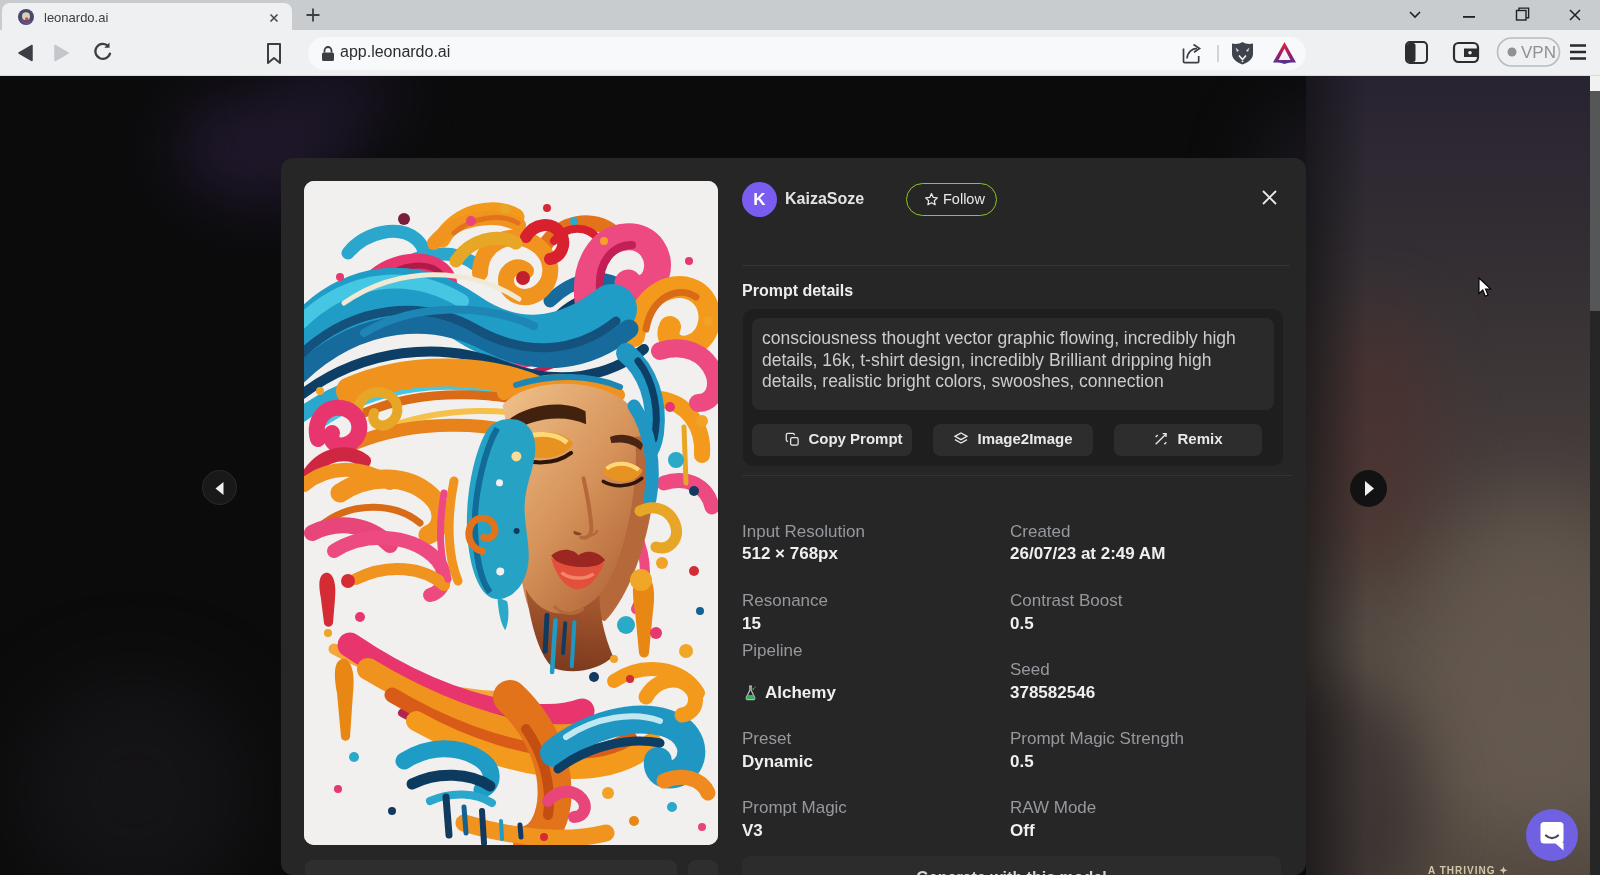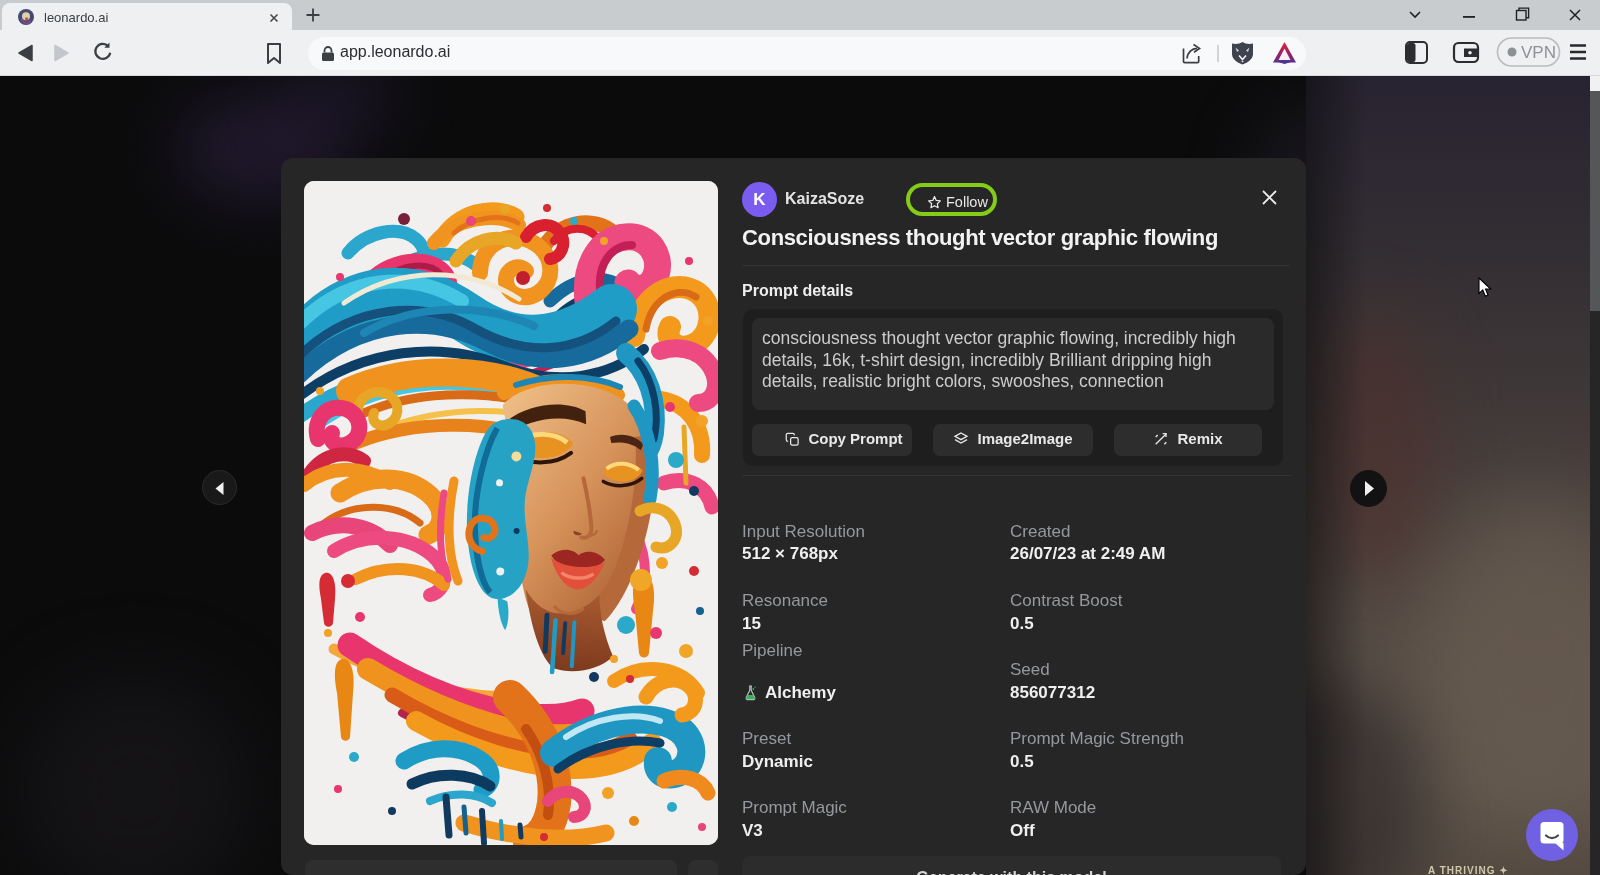--- a/index.html
+++ b/index.html
@@ -21,21 +21,21 @@
 
 #rightblur { position:absolute; left:1306px; top:0; width:286px; height:799px; overflow:hidden; }
 
 #modal { position:absolute; left:281px; top:82px; width:1025px; height:717px; background:#262627; border-radius:12px; }
 #card { position:absolute; left:23px; top:23px; width:414px; height:664px; background:#f1f0ee; border-radius:10px; overflow:hidden; }
 #strip1 { position:absolute; left:24px; top:702px; width:372px; height:30px; background:#2e2e2f; border-radius:8px; }
 #strip2 { position:absolute; left:407px; top:702px; width:30px; height:30px; background:#2e2e2f; border-radius:8px; }
 #panel { position:absolute; left:461px; top:0; width:564px; height:717px; }
 #avatar { position:absolute; left:0px; top:24px; width:35px; height:35px; border-radius:50%; background:#7a5df0; color:#fff; font-size:17px; font-weight:bold; text-align:center; line-height:35px; }
 #uname { position:absolute; left:43px; top:32px; font-size:16px; font-weight:bold; color:#e4e4e4; }
-#follow { position:absolute; left:164px; top:25px; width:91px; height:33px; border:4px solid #84cc16; border-radius:17px; color:#e8e8e8; font-size:14.5px; }
+#follow { position:absolute; left:164px; top:25px; width:91px; height:33px; border:1px solid #84cc16; border-radius:17px; color:#e8e8e8; font-size:14.5px; }
 #follow svg { position:absolute; left:17px; top:8px; }
 #follow span { position:absolute; left:36px; top:7px; }
 #closex { position:absolute; left:520px; top:32px; }
 #title { position:absolute; left:0; top:67px; font-size:22px; font-weight:bold; color:#f2f2f2; letter-spacing:-0.35px; }
 #div1 { position:absolute; left:0; top:107px; width:548px; height:1px; background:#333335; }
 #pdlabel { position:absolute; left:0; top:124px; font-size:16px; font-weight:bold; color:#ededed; }
 #ppanel { position:absolute; left:1px; top:151px; width:540px; height:157px; background:#1e1e1f; border-radius:10px; }
 #pbox { position:absolute; left:9px; top:9px; width:522px; height:92px; background:#2a2a2b; border-radius:8px; color:#cccccc; font-size:17.5px; line-height:21.5px; padding:10px 10px 6px; }
 .pbtn { position:absolute; top:115px; height:32px; background:#2d2d2e; border-radius:7px; color:#e8e8e8; font-size:15px; font-weight:bold; }
 .pbtn svg { vertical-align:-3px; margin-right:8px; }
@@ -393,21 +393,20 @@
         <div id="uname">KaizaSoze</div>
         <div id="follow">
           <svg width="15" height="15" viewBox="0 0 24 24">
               <path d="M12 2.6 l2.8 6.1 6.6 0.7 -4.9 4.5 1.3 6.5 -5.8 -3.3 -5.8 3.3 1.3 -6.5 -4.9 -4.5 6.6 -0.7 z" fill="none" stroke="#e8e8e8" stroke-width="2" stroke-linejoin="round"></path>
             </svg>
           <span>Follow</span>
         </div>
         <div id="closex"><svg width="15" height="15" viewBox="0 0 15 15">
               <path d="M1 1 L14 14 M14 1 L1 14" stroke="#ececec" stroke-width="1.8"></path>
             </svg></div>
-        <div id="title">Consciousness thought vector graphic flowing</div>
         <div id="div1"></div>
         <div id="pdlabel">Prompt details</div>
         <div id="ppanel">
           <div id="pbox">consciousness thought vector graphic flowing, incredibly high<br>details, 16k, t-shirt design, incredibly Brilliant dripping high<br>details, realistic bright colors, swooshes, connection</div>
           <div class="pbtn" id="btn1">
               <div><svg width="15" height="15" viewBox="0 0 24 24" fill="none" stroke="#e8e8e8" stroke-width="2">
                   <rect x="9" y="9" width="12" height="12" rx="2.5"></rect>
                   <path d="M5 15 H4.5 A2.5 2.5 0 0 1 2 12.5 V4.5 A2.5 2.5 0 0 1 4.5 2 H12.5 A2.5 2.5 0 0 1 15 4.5 V5"></path>
                 </svg>Copy Prompt</div>
             </div>
@@ -435,21 +434,21 @@
         <div class="mlabel" style="left:268px;top:433px">Contrast Boost</div>
         <div class="mvalue" style="left:268px;top:456px">0.5</div>
         <div class="mlabel" style="left:0;top:483px">Pipeline</div>
         <div class="mvalue" style="left:0;top:525px"><svg width="17" height="17" viewBox="0 0 24 24" style="vertical-align:-3px;margin-right:6px">
               <path d="M10 3 h4 M11 3 v6 L6 19 a2 2 0 0 0 2 3 h8 a2 2 0 0 0 2 -3 L13 9 V3" fill="none" stroke="#bec3c7" stroke-width="1.6"></path>
               <path d="M8.2 15.5 h7.6 L18 20 a1.5 1.5 0 0 1 -1.6 1.6 H7.6 A1.5 1.5 0 0 1 6 20 Z" fill="#35b558"></path>
               <circle cx="16" cy="7" r="1.3" fill="#35b558"></circle>
               <circle cx="18.5" cy="4.5" r="0.9" fill="#35b558"></circle>
             </svg>Alchemy</div>
         <div class="mlabel" style="left:268px;top:502px">Seed</div>
-        <div class="mvalue" style="left:268px;top:525px">856077312</div>
+        <div class="mvalue" style="left:268px;top:525px">378582546</div>
         <div class="mlabel" style="left:0;top:571px">Preset</div>
         <div class="mvalue" style="left:0;top:594px">Dynamic</div>
         <div class="mlabel" style="left:268px;top:571px">Prompt Magic Strength</div>
         <div class="mvalue" style="left:268px;top:594px">0.5</div>
         <div class="mlabel" style="left:0;top:640px">Prompt Magic</div>
         <div class="mvalue" style="left:0;top:663px">V3</div>
         <div class="mlabel" style="left:268px;top:640px">RAW Mode</div>
         <div class="mvalue" style="left:268px;top:663px">Off</div>
         <div id="genbtn">Generate with this model</div>
       </div>

